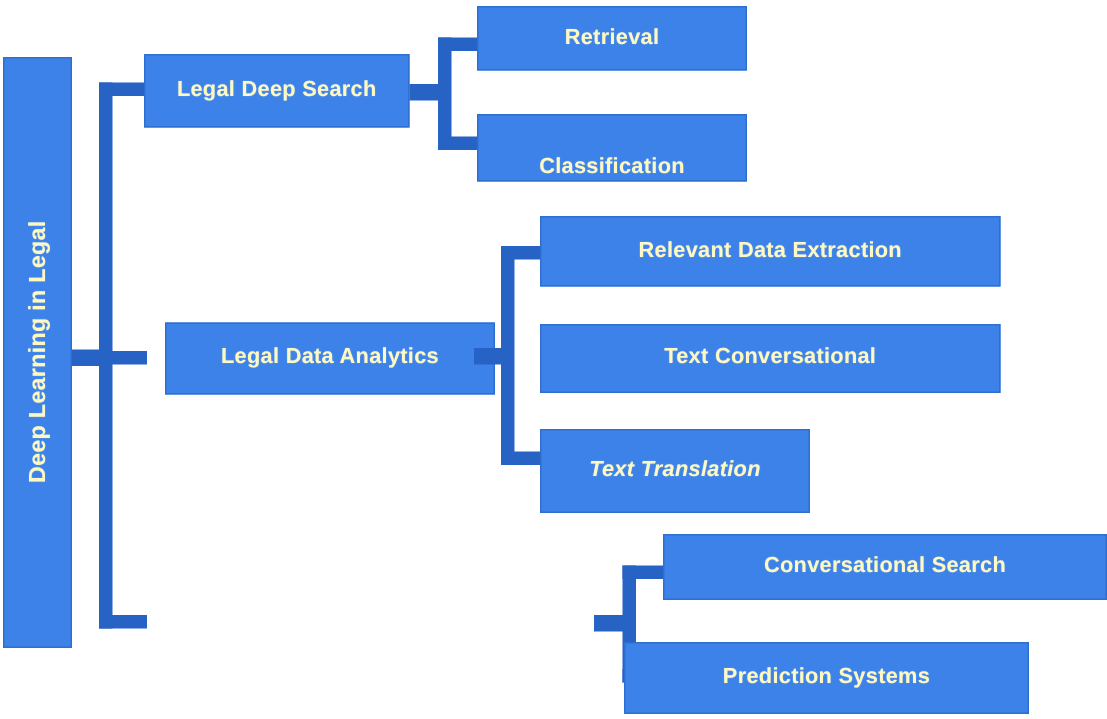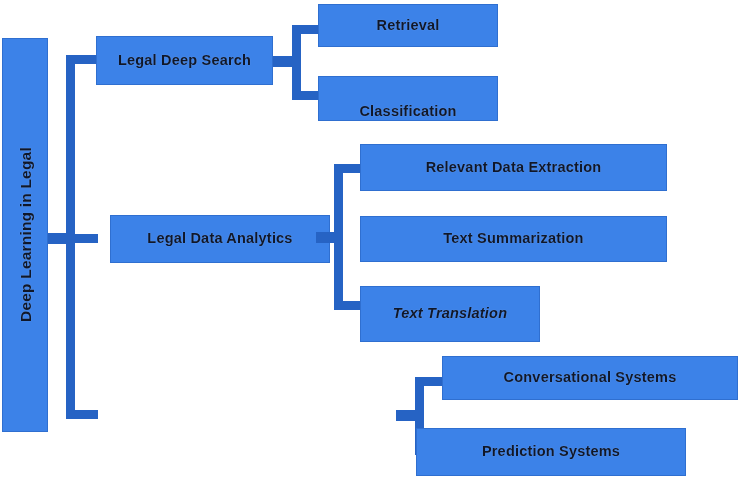--- a/index.html
+++ b/index.html
@@ -21,21 +21,21 @@
 
   
   .node {
     position: absolute;
     box-sizing: border-box;
     background: #3c82e8;
     border: 1px solid #2f6fd0;
     display: flex;
     align-items: center;
     justify-content: center;
-    color: #0f172a;
+    color: #fef9c3;
     font-weight: bold;
     font-size: 14.5px;
     letter-spacing: 0.2px;
     line-height: 1.1;
     text-align: center;
     white-space: nowrap;
     text-shadow: 0 0 1px rgba(255,255,255,0.35);
   }
   .node.root {
     font-size: 15.5px;
@@ -111,36 +111,36 @@
     <div class="bar arm" style="left:334px; top:164px; width:28px;"></div>
     <div class="bar arm" style="left:334px; top:301px; width:28px;"></div>
     <div class="bar stub" style="left:316px; top:232px; width:20px;"></div>
   </div>
 
   <div class="node" style="left:360px; top:144px; width:307px; height:47px;">
     <span>Relevant Data Extraction</span>
   </div>
 
   <div class="node" style="left:360px; top:216px; width:307px; height:46px;">
-    <span>Text Summarization</span>
+    <span>Text Conversational</span>
   </div>
 
   <div class="node" style="left:360px; top:286px; width:180px; height:56px;font-style:italic;">
     <span>Text Translation</span>
   </div>
 
 
   <div class="bracket">
     <div class="bar spine" style="left:415px; top:377px; height:78px;"></div>
     <div class="bar arm" style="left:415px; top:377px; width:28px;"></div>
     <div class="bar arm" style="left:415px; top:446px; width:28px;"></div>
     <div class="bar stub" style="left:396px; top:410px; width:20px;"></div>
   </div>
 
   <div class="node" style="left:442px; top:356px; width:296px; height:44px;">
-    <span>Conversational Systems</span>
+    <span>Conversational Search</span>
   </div>
 
   <div class="node" style="left:416px; top:428px; width:270px; height:48px;">
     <span>Prediction Systems</span>
   </div>
 
 </div>
 
 </body></html>

